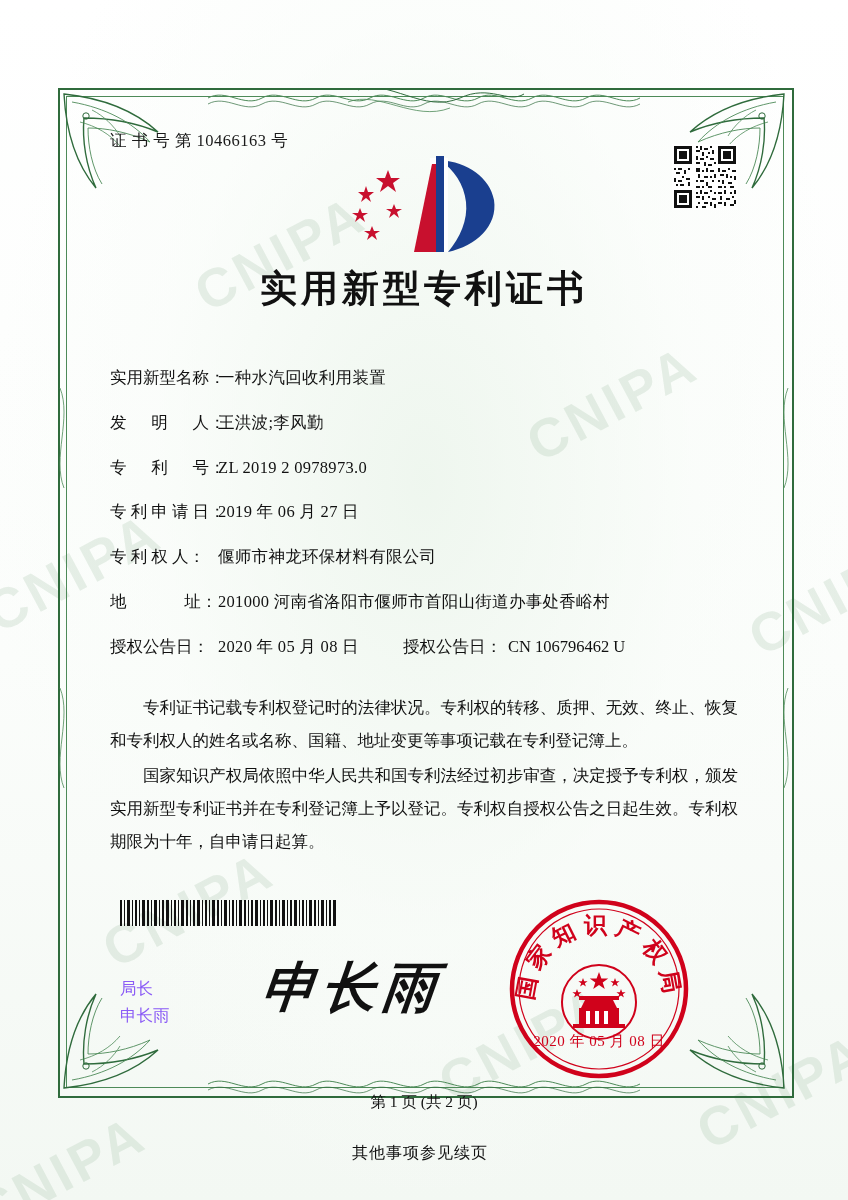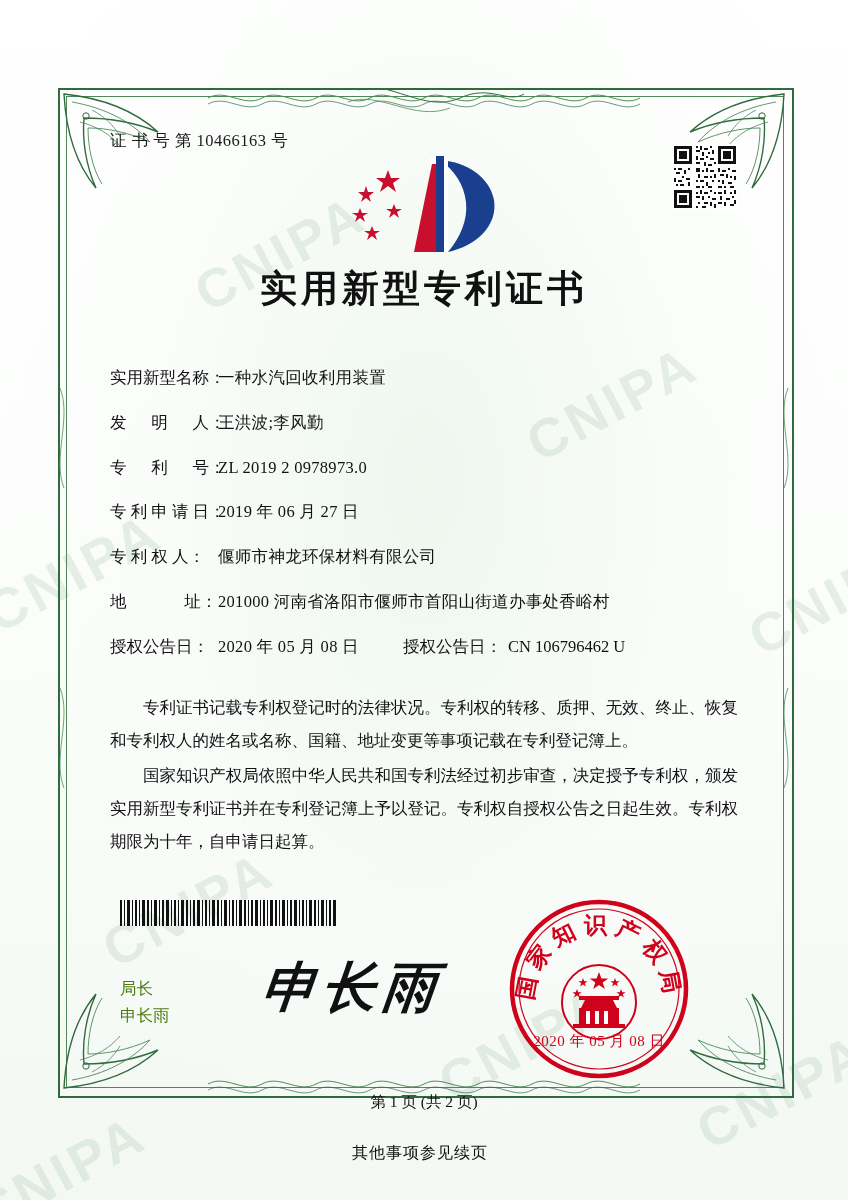--- a/index.html
+++ b/index.html
@@ -162,21 +162,21 @@
     width: 218px;
     height: 26px;
   }
 
   .signer {
     position: absolute;
     left: 120px;
     top: 975px;
     font-size: 16.5px;
     line-height: 1.65;
-    color: #4d7c0f;
+    color: #8b5cf6;
   }
 
   .signature {
     position: absolute;
     left: 262px;
     top: 952px;
     font-size: 54px;
     color: #111;
     font-family: "DejaVu Serif", serif;
     font-style: italic;

